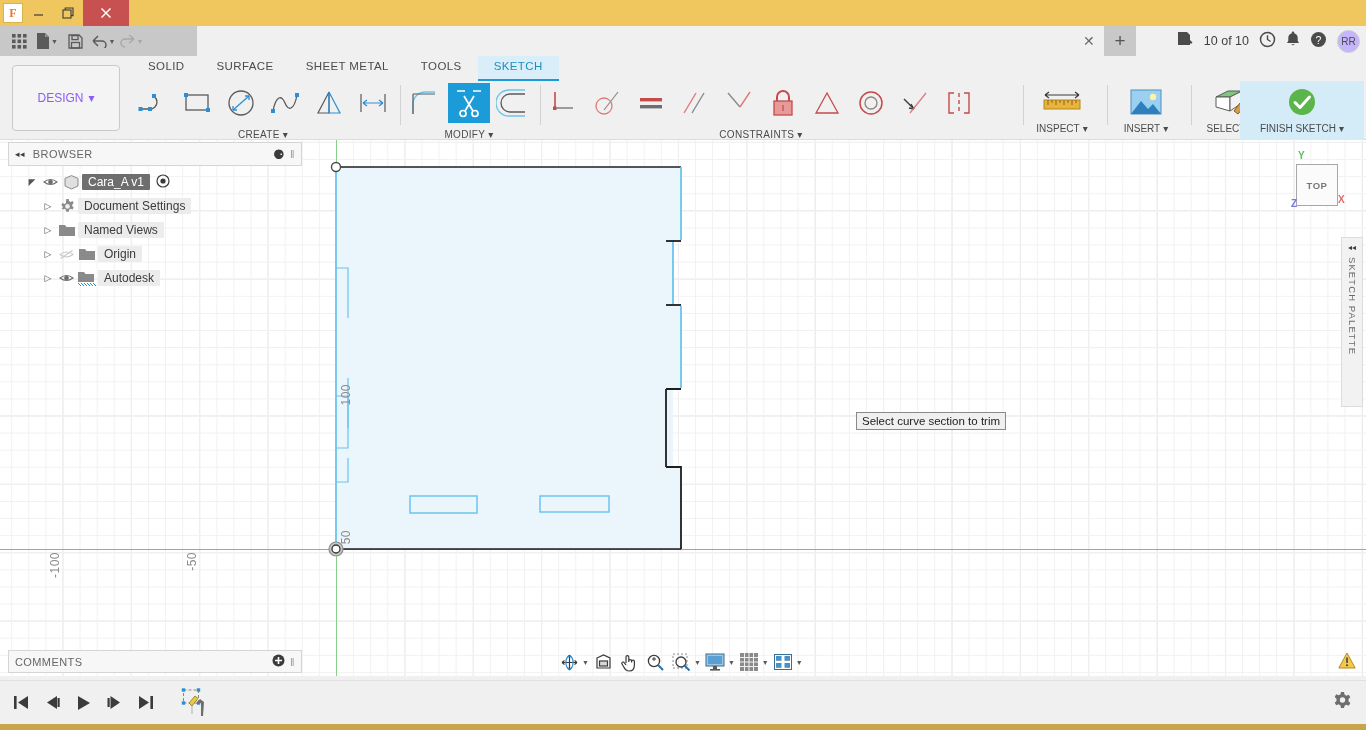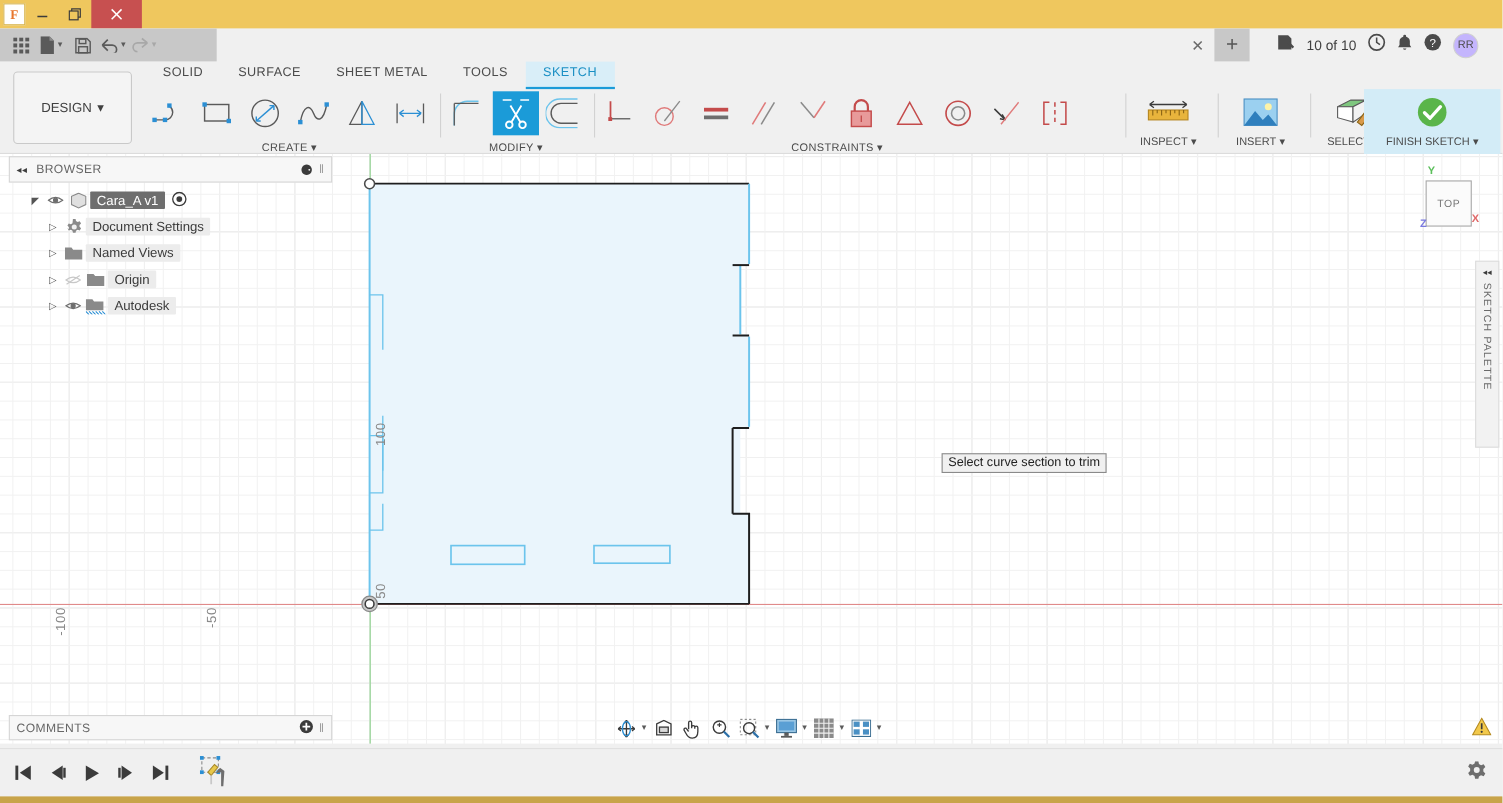--- a/index.html
+++ b/index.html
@@ -57,40 +57,40 @@
   .tab-close {
     position: absolute; left: 1083px; top: 33px; font-size: 14px;
     color: #6b6b6b;
   }
   .tab-plus {
     position: absolute; left: 1104px; top: 26px; width: 32px; height: 30px;
     background: #c8c8c8; display: flex; align-items: center;
     justify-content: center; font-size: 19px; color: #555; font-weight: 300;
   }
   .qa-right {
-    position: absolute; right: 22px; top: 26px; height: 30px;
+    position: absolute; right: 6px; top: 26px; height: 30px;
     display: flex; align-items: center; gap: 10px;
   }
   .count-txt { font-size: 12.5px; color: #3f3f3f; }
   .avatar {
     width: 23px; height: 23px; border-radius: 50%; background: #c4b5fd;
     border: 1px solid #d0d0d0; display: flex; align-items: center;
     justify-content: center; font-size: 10px; color: #4b4b4b;
   }
 
   
   .ribbon {
     position: absolute; left: 0; top: 56px; width: 1366px; height: 84px;
     background: #f0f0f0; border-bottom: 1px solid #dcdcdc;
   }
   .design-btn {
     position: absolute; left: 12px; top: 9px; width: 108px; height: 66px;
     background: #f4f4f4; border: 1px solid #c9c9c9; border-radius: 4px;
     display: flex; align-items: center; justify-content: center; gap: 5px;
-    font-size: 12px; color: #404040;
+    font-size: 12px; color: #8b5cf6;
   }
   .rb-tabs {
     position: absolute; left: 132px; top: 0; display: flex;
     height: 25px; align-items: flex-start;
   }
   .rb-tab {
     height: 25px; padding: 4px 16px 0; font-size: 11.5px; color: #4b4b4b;
     letter-spacing: .4px;
   }
   .rb-tab.active {
@@ -185,21 +185,21 @@
   }
   .tooltip {
     position: absolute; left: 856px; top: 412px; background: #f0f0f0;
     border: 1px solid #8a8a8a; padding: 2px 5px; font-size: 11.5px;
     color: #222; white-space: nowrap;
   }
   .viewcube {
     position: absolute; left: 1296px; top: 164px; width: 42px; height: 42px;
     border: 1px solid #a8a8a8; background: #fbfbfb; display: flex;
     align-items: center; justify-content: center; font-size: 9.5px;
-    color: #777; letter-spacing: .5px;
+    color: #777; letter-spacing: .5px; font-weight: bold;
   }
   .vc-y { position: absolute; left: 1298px; top: 150px; font-size: 10px;
           color: #5bbf5b; font-weight: bold; }
   .vc-x { position: absolute; left: 1338px; top: 194px; font-size: 10px;
           color: #e06a6a; font-weight: bold; }
   .vc-z { position: absolute; left: 1291px; top: 198px; font-size: 10px;
           color: #7a7ae0; font-weight: bold; }
 
   .palette-tab {
     position: absolute; left: 1341px; top: 237px; width: 22px; height: 170px;

